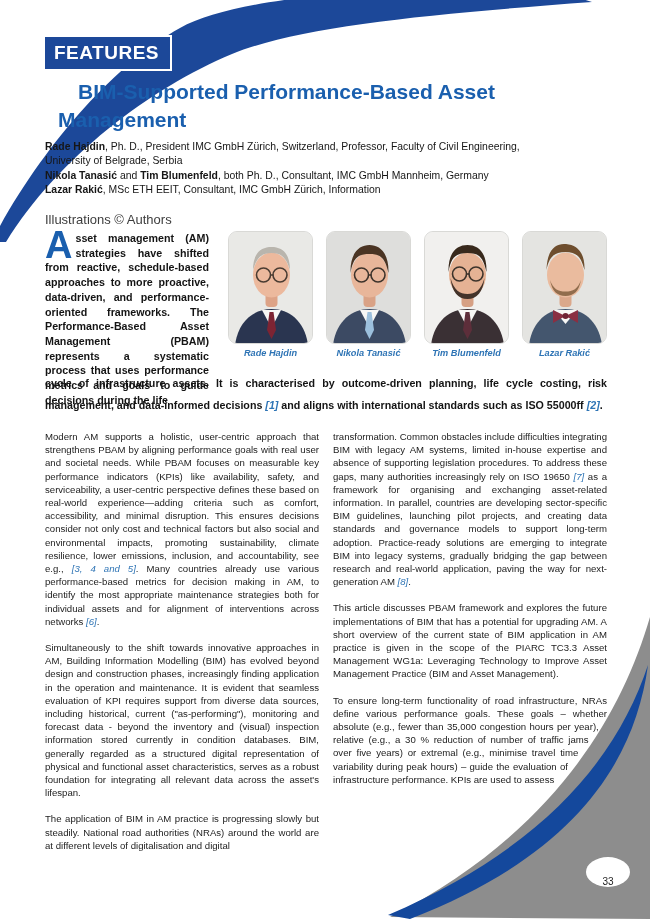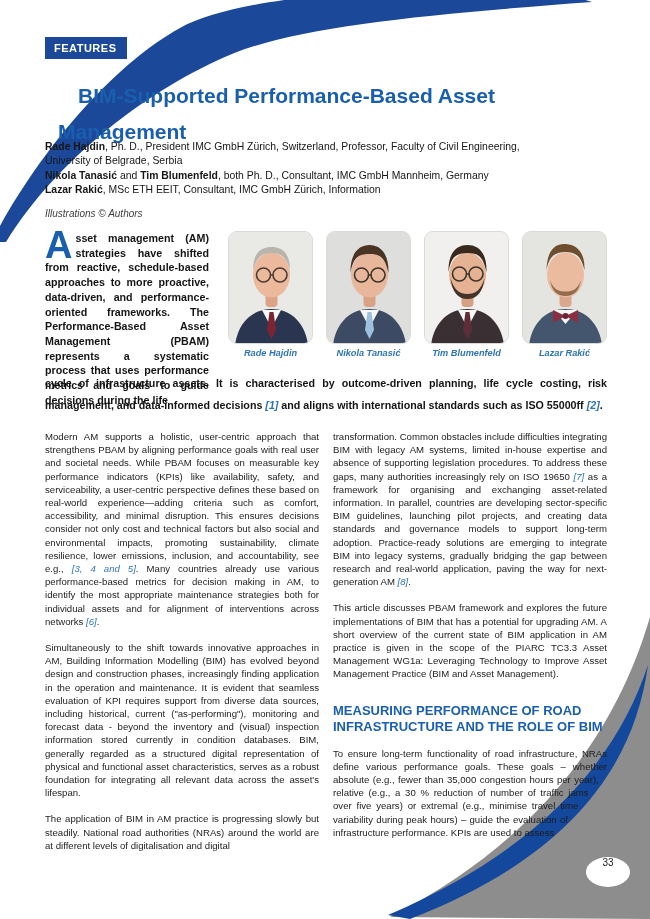--- a/index.html
+++ b/index.html
@@ -8,35 +8,35 @@
     background:#ffffff; overflow:hidden;
     font-family:"Liberation Sans", sans-serif; color:var(--ink,#1c1c1c);
   }
   svg.deco{position:absolute; z-index:0; pointer-events:none;}
   .top-swoosh{left:0; top:0;}
   .corner-art{right:0; bottom:0;}
 
   .features-box{
     position:absolute; left:45px; top:37px; z-index:2;
     background:var(--deep-blue,#1c4899); color:#fff;
-    font-weight:bold; font-size:11px; letter-spacing:.5px;
+    font-weight:bold; font-size:19px; letter-spacing:.5px;
     padding:5px 11px 5px 9px; outline:2px solid #fff;
   }
   .title{
     position:absolute; left:58px; top:78px; width:505px; z-index:1;
     color:var(--brand-blue,#1a5fae); font-weight:bold;
-    font-size:21px; line-height:36px; text-indent:20px; margin:0;
+    font-size:21px; line-height:28px; text-indent:20px; margin:0;
   }
   .byline{
     position:absolute; left:45px; top:140px; width:562px; z-index:1;
     font-size:10.4px; line-height:14.3px; color:#161616;
   }
   .byline .b{font-weight:bold;}
   .credits{
-    margin-top:10px; font-style:italic; font-size:10px; color:#3d3d3d;
+    margin-top:16px; font-size:13px; color:#3d3d3d;
   }
 
   .lead-row{
     position:absolute; left:45px; top:231px; width:562px; z-index:1;
     display:flex; gap:6px;
   }
   .lead-text{
     width:164px; flex:0 0 164px;
     font-weight:bold; font-size:10.7px; line-height:14.7px;
     text-align:justify; color:#141414;
@@ -80,21 +80,21 @@
     shape-outside:polygon(100% 20%, 100% 100%, 0% 100%);
   }
 
   .footer-line{
     position:absolute; left:45px; top:927px; z-index:1;
     font-style:italic; font-size:9px; color:#242424;
   }
   .page-bubble{
     position:absolute; left:586px; top:857px; width:44px; height:30px;
     border-radius:50%; background:#fff; z-index:3;
-    display:flex; align-items:flex-start; justify-content:center;
+    display:flex; align-items:flex-end; justify-content:center;
     font-size:10px; color:#222;
   }
 </style>
 </head>
 <body>
 
 <div class="page">
 
   <svg class="deco top-swoosh" width="650" height="260" viewBox="0 0 650 260">
     <path d="M 592 2 C 430 14, 300 26, 232 54 C 150 88, 58 158, 6 242 L 0 242 L 0 226 C 48 140, 118 62, 180 28 C 244 -8, 430 -16, 560 -8 Z" fill="#1c4899"></path>
@@ -212,21 +212,20 @@
 
   <div class="columns">
     <div class="col">
       <p><span>Modern AM supports a holistic, user-centric approach that strengthens PBAM by aligning performance goals with real user and societal needs. While PBAM focuses on measurable key performance indicators (KPIs) like availability, safety, and serviceability, a user-centric perspective defines these based on real-world experience—adding criteria such as comfort, accessibility, and minimal disruption. This ensures decisions consider not only cost and technical factors but also social and environmental impacts, promoting sustainability, climate resilience, lower emissions, inclusion, and accountability, see e.g., </span><span class="ref">[3, 4 and 5]</span><span>. Many countries already use various performance-based metrics for decision making in AM, to identify the most appropriate maintenance strategies both for individual assets and for alignment of interventions across networks </span><span class="ref">[6]</span><span>.</span></p>
       <p><span>Simultaneously to the shift towards innovative approaches in AM, Building Information Modelling (BIM) has evolved beyond design and construction phases, increasingly finding application in the operation and maintenance. It is evident that seamless evaluation of KPI requires support from diverse data sources, including historical, current ("as-performing"), monitoring and forecast data - beyond the inventory and (visual) inspection information stored currently in condition databases. BIM, generally regarded as a structured digital representation of physical and functional asset characteristics, serves as a robust foundation for integrating all relevant data across the asset's lifespan.</span></p>
       <p><span>The application of BIM in AM practice is progressing slowly but steadily. National road authorities (NRAs) around the world are at different levels of digitalisation and digital</span></p>
     </div>
     <div class="col">
       <p><span>transformation. Common obstacles include difficulties integrating BIM with legacy AM systems, limited in-house expertise and absence of supporting legislation procedures. To address these gaps, many authorities increasingly rely on ISO 19650 </span><span class="ref">[7]</span><span> as a framework for organising and exchanging asset-related information. In parallel, countries are developing sector-specific BIM guidelines, launching pilot projects, and creating data standards and governance models to support long-term adoption. Practice-ready solutions are emerging to integrate BIM into legacy systems, gradually bridging the gap between research and real-world application, paving the way for next-generation AM </span><span class="ref">[8]</span><span>.</span></p>
       <p><span>This article discusses PBAM framework and explores the future implementations of BIM that has a potential for upgrading AM. A short overview of the current state of BIM application in AM practice is given in the scope of the PIARC TC3.3 Asset Management WG1a: Leveraging Technology to Improve Asset Management Practice (BIM and Asset Management).</span></p>
-      <h2 class="section-heading">MEASURING PERFORMANCE OF ROAD INFRASTRUCTURE AND THE ROLE OF BIM</h2>
       <p><span class="wrap-spacer"></span><span><span>To ensure long-term functionality of road infrastructure, NRAs define various performance goals. These goals – whether absolute (e.g., fewer than 35,000 congestion hours per year), relative (e.g., a 30 % reduction of number of traffic jams over five years) or extremal (e.g., minimise travel time variability during peak hours) – guide the evaluation of infrastructure performance. KPIs are used to assess</span></span></p>
     </div>
   </div>
 
   <div class="footer-line">Routes/Roads 2025 - N° 406 - www.piarc.org</div>
 
   <div class="page-bubble">
     <span>33</span>
   </div>
 

